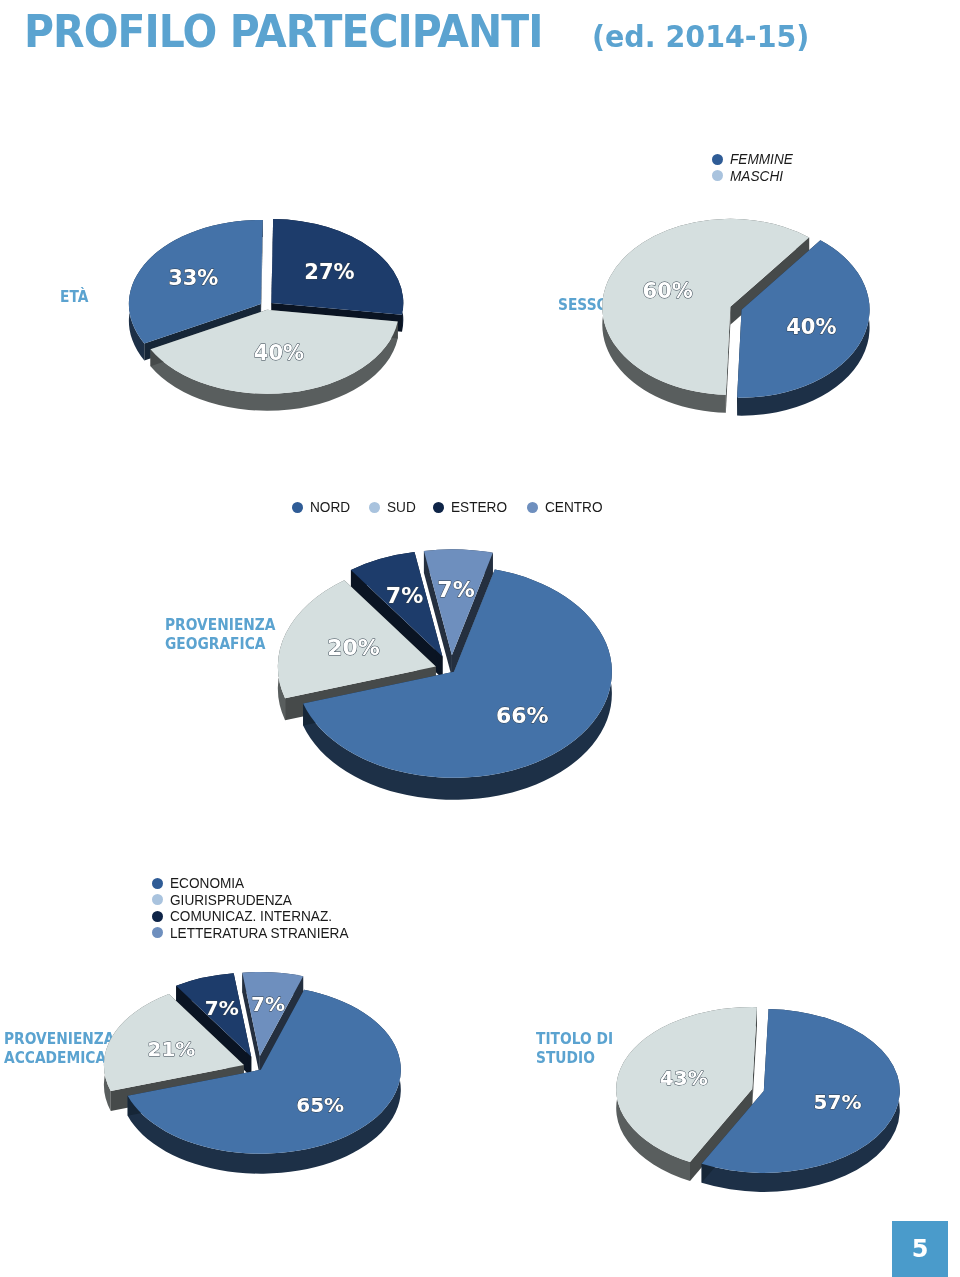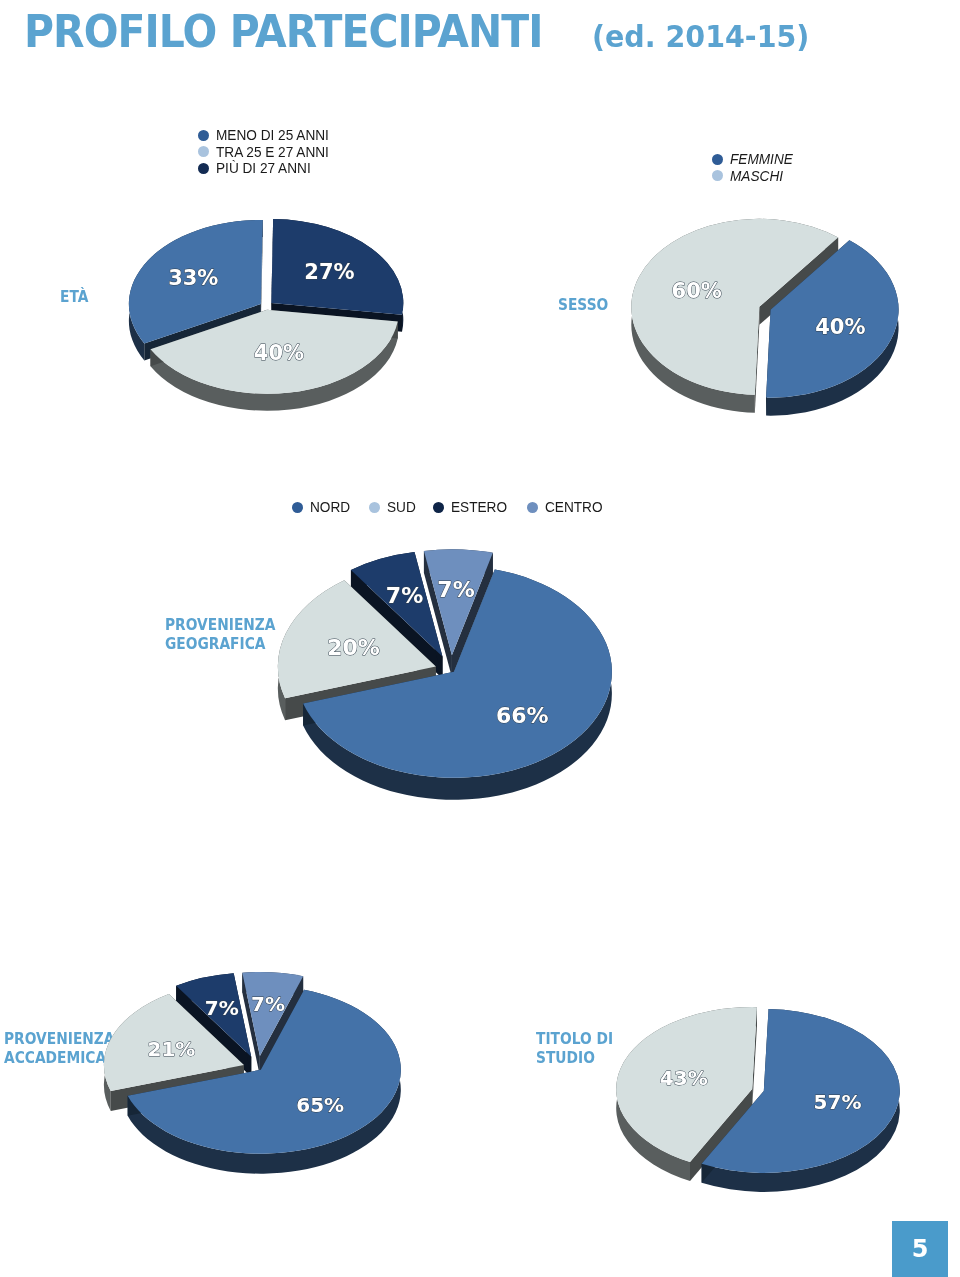--- a/index.html
+++ b/index.html
@@ -74,34 +74,20 @@
 </style>
 </head>
 <body>
 
 <div class="page">
 
   <div id="title-block">
     <span id="title-main">PROFILO PARTECIPANTI</span><span id="title-sub">(ed. 2014-15)</span>
   </div>
 
-  <div class="legend" id="legend-eta" style="left:198px;top:128px;">
-      <div class="legend-row">
-        <span class="legend-dot" style="background: rgb(47, 92, 150);"></span>
-        <span class="legend-label">MENO DI 25 ANNI</span>
-      </div>
-      <div class="legend-row">
-        <span class="legend-dot" style="background: rgb(169, 195, 222);"></span>
-        <span class="legend-label">TRA 25 E 27 ANNI</span>
-      </div>
-      <div class="legend-row">
-        <span class="legend-dot" style="background: rgb(19, 43, 83);"></span>
-        <span class="legend-label">PIÙ DI 27 ANNI</span>
-      </div>
-    </div>
   <div class="legend" id="legend-sesso" style="left:712px;top:152px;font-style:italic;">
       <div class="legend-row">
         <span class="legend-dot" style="background: rgb(47, 92, 150);"></span>
         <span class="legend-label">FEMMINE</span>
       </div>
       <div class="legend-row">
         <span class="legend-dot" style="background: rgb(169, 195, 222);"></span>
         <span class="legend-label">MASCHI</span>
       </div>
     </div>
@@ -133,21 +119,21 @@
           <path d="M 142.87869521634804 98.0106904966087 L 26.329612958969676 137.4463017706235 A 132 84 0 0 1 144.7217030211153 14.018878479827151 Z" fill="#4472A8"></path>
           <path d="M 153.31489915134418 97.10109666854304 L 155.15790695611145 13.109284651761484 A 132 84 0 0 1 284.0302842252314 108.7916371491886 Z" fill="#1D3C6B"></path>
         </g>
         <g>
           <text x="160.96109998105968" y="153.91657770852896" text-anchor="middle" class="pielabel" font-size="21">40%</text>
           <text x="75.27747207214212" y="78.89180505184363" text-anchor="middle" class="pielabel" font-size="21">33%</text>
           <text x="211.4447104409027" y="72.53537680335081" text-anchor="middle" class="pielabel" font-size="21">27%</text>
         </g>
       </svg>
     </div>
-  <div class="pie" id="pie-sesso" style="left:622px;top:212px;">
+  <div class="pie" id="pie-sesso" style="left:593px;top:212px;">
       <svg width="300" height="225" viewBox="0 0 300 225">
         <g>
           <path d="M 132.83440131815036 182.77069853499844 A 128 88 0 1 1 216.10620573775464 25.479359439926455 L 216.10620573775464 43.479359439926455 A 128 88 0 1 0 132.83440131815036 200.77069853499844 Z" fill="#595e5e"></path>
           <path d="M 137.30153689607044 94.82430575731802 L 132.83440131815036 182.77069853499844 L 132.83440131815036 200.77069853499844 L 137.30153689607044 112.82430575731802 Z" fill="#464a4a"></path>
           <path d="M 137.30153689607044 94.82430575731802 L 216.10620573775464 25.479359439926455 L 216.10620573775464 43.479359439926455 L 137.30153689607044 112.82430575731802 Z" fill="#464a4a"></path>
           <path d="M 227.38251718718556 28.301025622363213 A 128 88 0 0 1 144.11071276758133 185.5923647174352 L 144.11071276758133 203.5923647174352 A 128 88 0 0 0 227.38251718718556 46.30102562236321 Z" fill="#1d3047"></path>
           <path d="M 148.57784834550137 97.64597193975477 L 227.38251718718556 28.301025622363213 L 227.38251718718556 46.30102562236321 L 148.57784834550137 115.64597193975477 Z" fill="#162637"></path>
           <path d="M 148.57784834550137 97.64597193975477 L 144.11071276758133 185.5923647174352 L 144.11071276758133 203.5923647174352 L 148.57784834550137 115.64597193975477 Z" fill="#162637"></path>
         </g>
         <g>
@@ -253,16 +239,34 @@
       <div class="legend-row">
         <span class="legend-dot" style="background: rgb(14, 36, 71);"></span>
         <span class="legend-label">ESTERO</span>
       </div>
       <div class="legend-row">
         <span class="legend-dot" style="background: rgb(110, 143, 190);"></span>
         <span class="legend-label">CENTRO</span>
       </div>
     </div>
 
+  <div class="legend" id="legend-accademica" style="left:152px;top:876px;">
+      <div class="legend-row">
+        <span class="legend-dot" style="background: rgb(47, 92, 150);"></span>
+        <span class="legend-label">ECONOMIA</span>
+      </div>
+      <div class="legend-row">
+        <span class="legend-dot" style="background: rgb(169, 195, 222);"></span>
+        <span class="legend-label">GIURISPRUDENZA</span>
+      </div>
+      <div class="legend-row">
+        <span class="legend-dot" style="background: rgb(14, 36, 71);"></span>
+        <span class="legend-label">COMUNICAZ. INTERNAZ.</span>
+      </div>
+      <div class="legend-row">
+        <span class="legend-dot" style="background: rgb(110, 143, 190);"></span>
+        <span class="legend-label">LETTERATURA STRANIERA</span>
+      </div>
+    </div>
 
   <div id="page-number">5</div>
 
 </div>
 
 </body></html>

